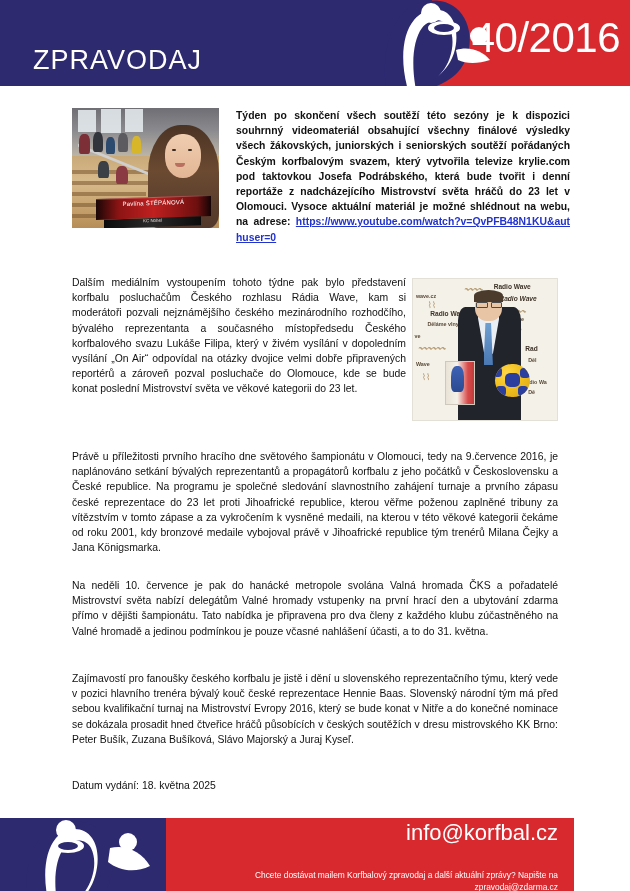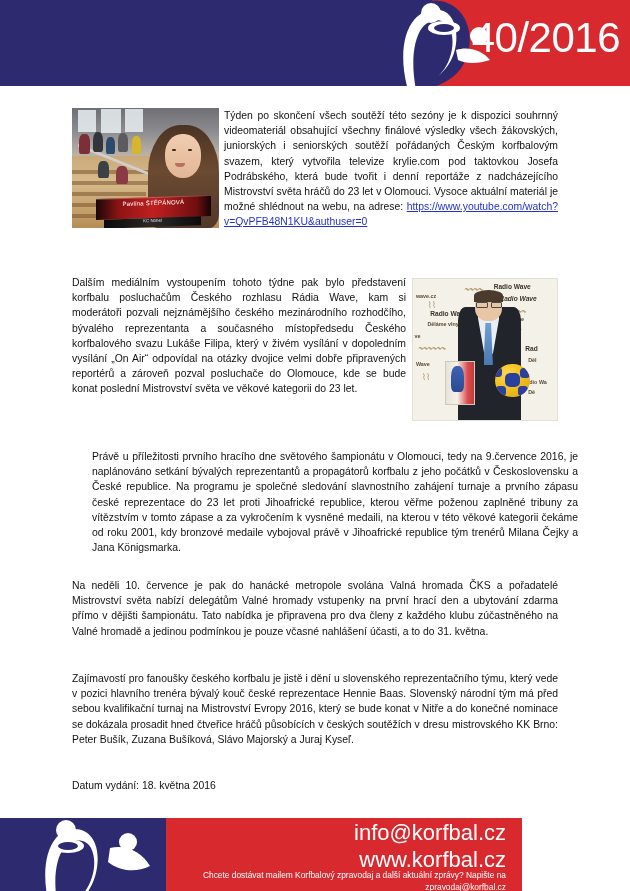--- a/index.html
+++ b/index.html
@@ -80,23 +80,23 @@
 
   .para {
     position: absolute;
     font-size: 10.4px;
     line-height: 15.2px;
     text-align: justify;
     color: #111111;
     font-family: "Liberation Sans", sans-serif;
   }
 
-  .p1 { left: 72px; top: 22px; width: 486px; }
+  .p1 { left: 84px; top: 22px; width: 486px; font-weight: bold; }
   .p2 { left: 72px; top: 189px; width: 486px; }
-  .p3 { left: 72px; top: 363px; width: 486px; margin-left: 20px; }
+  .p3 { left: 72px; top: 363px; width: 486px; }
   .p4 { left: 72px; top: 492px; width: 486px; }
   .p5 { left: 72px; top: 585px; width: 486px; }
   .p6 { left: 72px; top: 692px; width: 486px; text-align: left; }
 
   .link {
     color: #2233cc;
     text-decoration: underline;
     word-break: break-all;
   }
 
@@ -284,21 +284,21 @@
     width: 45%; height: 62%;
     background: linear-gradient(180deg,#3e62b5,#2b4a92);
     border-radius: 40% 40% 25% 25%;
   }
 
   
   .footer {
     position: absolute;
     left: 0;
     bottom: 0;
-    width: 522px;
+    width: 574px;
     height: 91px;
     background: #ffffff;
     overflow: hidden;
   }
   .footer-red {
     position: absolute;
     left: 166px;
     top: 18px;
     width: 464px;
     height: 73px;
@@ -373,20 +373,21 @@
 
     <ellipse cx="66" cy="30" rx="16" ry="7" fill="#ffffff"></ellipse>
     <ellipse cx="66" cy="30" rx="10" ry="4" fill="#2e2a70"></ellipse>
 
     <circle cx="53" cy="15" r="10" fill="#ffffff"></circle>
 
     <circle cx="101" cy="38" r="9" fill="#ffffff"></circle>
     <path d="M78,52 C90,48 104,52 112,62 C100,66 88,66 80,62 Z" fill="#ffffff"></path>
   </svg>
 
+  <div class="header-title-sub">ZPRAVODAJ</div>
   <div class="header-issue">40/2016</div>
 </div>
 
 <div class="content">
 
   <div class="photo1">
     <div class="ph1-wallL"></div>
     <div class="ph1-win" style="left:4%;top:2%;width:12%;height:18%;"></div>
     <div class="ph1-win" style="left:20%;top:1%;width:13%;height:20%;"></div>
     <div class="ph1-win" style="left:36%;top:1%;width:12%;height:19%;"></div>
@@ -463,35 +464,34 @@
   </div>
 
   <div class="para p2">
     <div style="float:right;width:152px;height:150px;"></div>
     <span>Dalším mediálním vystoupením tohoto týdne pak bylo představení korfbalu posluchačům Českého rozhlasu Rádia Wave, kam si moderátoři pozvali nejznámějšího českého mezinárodního rozhodčího, bývalého reprezentanta a současného místopředsedu Českého korfbalového svazu Lukáše Filipa, který v živém vysílání v dopoledním vysílání „On Air“ odpovídal na otázky dvojice velmi dobře připravených reportérů a zároveň pozval posluchače do Olomouce, kde se bude konat poslední Mistrovství světa ve věkové kategorii do 23 let.</span>
   </div>
 
   <div class="para p3">Právě u příležitosti prvního hracího dne světového šampionátu v Olomouci, tedy na 9.července 2016, je naplánováno setkání bývalých reprezentantů a propagátorů korfbalu z jeho počátků v Československu a České republice. Na programu je společné sledování slavnostního zahájení turnaje a prvního zápasu české reprezentace do 23 let proti Jihoafrické republice, kterou věřme poženou zaplněné tribuny za vítězstvím v tomto zápase a za vykročením k vysněné medaili, na kterou v této věkové kategorii čekáme od roku 2001, kdy bronzové medaile vybojoval právě v Jihoafrické republice tým trenérů Milana Čejky a Jana Königsmarka.</div>
   <div class="para p4">Na neděli 10. července je pak do hanácké metropole svolána Valná hromada ČKS a pořadatelé Mistrovství světa nabízí delegátům Valné hromady vstupenky na první hrací den a ubytování zdarma přímo v dějišti šampionátu. Tato nabídka je připravena pro dva členy z každého klubu zúčastněného na Valné hromadě a jedinou podmínkou je pouze včasné nahlášení účasti, a to do 31. května.</div>
   <div class="para p5">Zajímavostí pro fanoušky českého korfbalu je jistě i dění u slovenského reprezentačního týmu, který vede v pozici hlavního trenéra bývalý kouč české reprezentace Hennie Baas. Slovenský národní tým má před sebou kvalifikační turnaj na Mistrovství Evropy 2016, který se bude konat v Nitře a do konečné nominace se dokázala prosadit hned čtveřice hráčů působících v českých soutěžích v dresu mistrovského KK Brno: Peter Bušík, Zuzana Bušíková, Slávo Majorský a Juraj Kyseľ.</div>
-  <div class="para p6">Datum vydání: 18. května 2016</div>
+  <div class="para p6">Datum vydání: 18. května 2025</div>
 </div>
 
 <div class="footer">
   <div class="footer-navy"></div>
   <div class="footer-red"></div>
 
   <svg class="footer-logo" viewBox="0 0 136 90" preserveAspectRatio="none">
     <path d="M10,90 C4,60 12,26 30,12 C46,0 70,0 84,14 C100,30 98,60 84,78 C74,88 56,90 44,90 Z" fill="#2e2a70"></path>
     <path d="M32,90 C24,62 26,34 38,20 C48,8 66,8 74,20 C84,34 80,62 68,76 C60,86 48,90 44,90 Z" fill="#ffffff"></path>
     <path d="M40,90 C35,64 37,42 46,30 C54,20 68,20 73,30 C80,44 75,64 65,76 C58,85 48,90 44,90 Z" fill="#2e2a70"></path>
     <ellipse cx="50" cy="28" rx="16" ry="7" fill="#ffffff"></ellipse>
     <ellipse cx="50" cy="28" rx="10" ry="4" fill="#2e2a70"></ellipse>
     <circle cx="48" cy="12" r="10" fill="#ffffff"></circle>
     <path d="M92,30 C108,26 124,34 132,48 C116,56 100,52 90,44 Z" fill="#ffffff"></path>
     <circle cx="110" cy="24" r="9" fill="#ffffff"></circle>
   </svg>
 
   <div class="footer-email">info@korfbal.cz</div>
-  <div class="footer-web">www.korfbal.cz</div>
   <div class="footer-note">Chcete dostávat mailem Korfbalový zpravodaj a další aktuální zprávy? Napište na</div>
-  <div class="footer-note2">zpravodaj@korfbal.cz</div>
+  <div class="footer-note2">zpravodaj@zdarma.cz</div>
 </div>
 
 </body></html>

